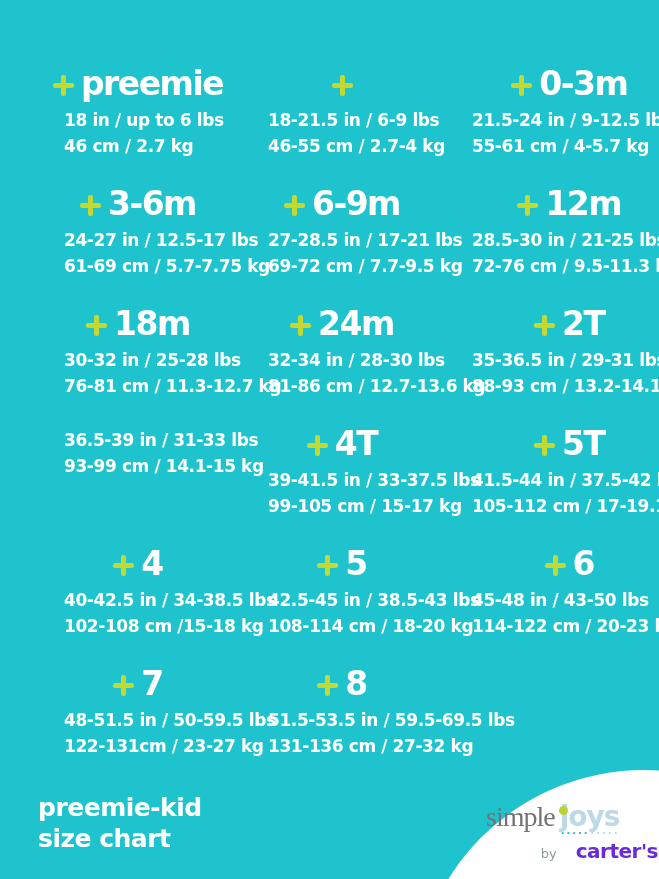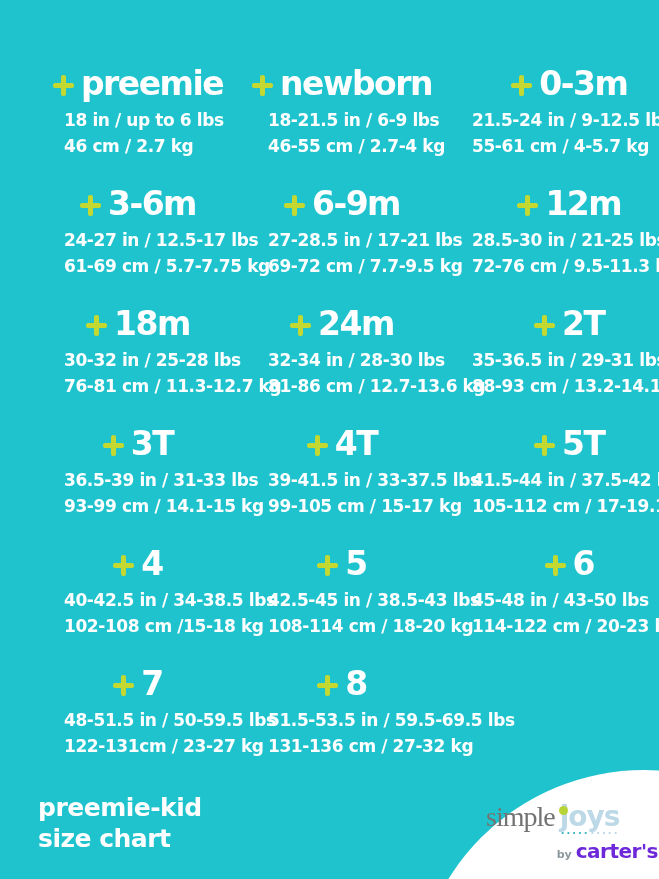--- a/index.html
+++ b/index.html
@@ -138,23 +138,23 @@
   .dots-left { left: 1px; color: #3cb6c2; }
   .dots-right { right: 0; color: #bdd8e6; }
   .logo-line2 {
     margin-top: 9px;
     text-align: right;
     white-space: nowrap;
     line-height: 20px;
   }
   .logo-by {
     color: #8d989e;
-    font-size: 11px;
-    font-weight: bold;
-    margin-right: 4px;
+    font-size: 13px;
+    font-weight: normal;
+    margin-right: 19px;
   }
   .logo-brand {
     color: #6d28d9;
     font-size: 20px;
     font-weight: bold;
     letter-spacing: -0.5px;
   }
   .logo-tm {
     color: #24499b;
     font-size: 8px;
@@ -172,21 +172,20 @@
     </div>
     <div class="details">
       <div class="line">18 in / up to 6 lbs</div>
       <div class="line">46 cm / 2.7 kg</div>
     </div>
   </div>
 
   <div class="cell">
     <div class="head">
       <span class="plus"></span>
-      <span class="size-name">newborn</span>
     </div>
     <div class="details">
       <div class="line">18-21.5 in / 6-9 lbs</div>
       <div class="line">46-55 cm / 2.7-4 kg</div>
     </div>
   </div>
 
   <div class="cell">
     <div class="head">
       <span class="plus"></span>
@@ -258,24 +257,20 @@
       <span class="plus"></span>
       <span class="size-name">2T</span>
     </div>
     <div class="details">
       <div class="line">35-36.5 in / 29-31 lbs</div>
       <div class="line">88-93 cm / 13.2-14.1 kg</div>
     </div>
   </div>
 
   <div class="cell">
-    <div class="head">
-      <span class="plus"></span>
-      <span class="size-name">3T</span>
-    </div>
     <div class="details">
       <div class="line">36.5-39 in / 31-33 lbs</div>
       <div class="line">93-99 cm / 14.1-15 kg</div>
     </div>
   </div>
 
   <div class="cell">
     <div class="head">
       <span class="plus"></span>
       <span class="size-name">4T</span>

